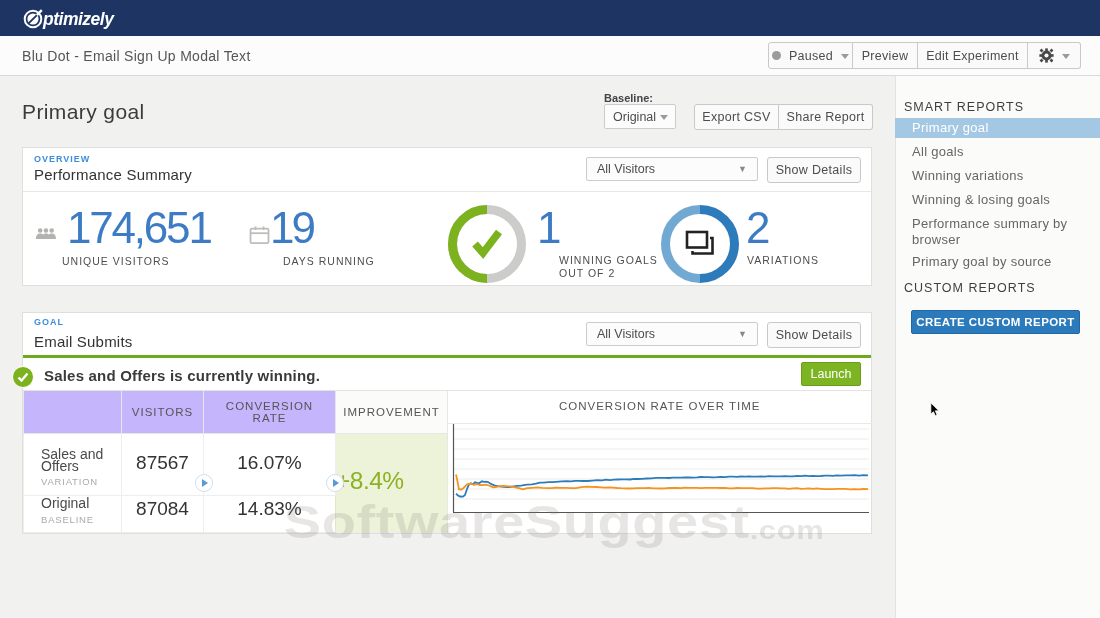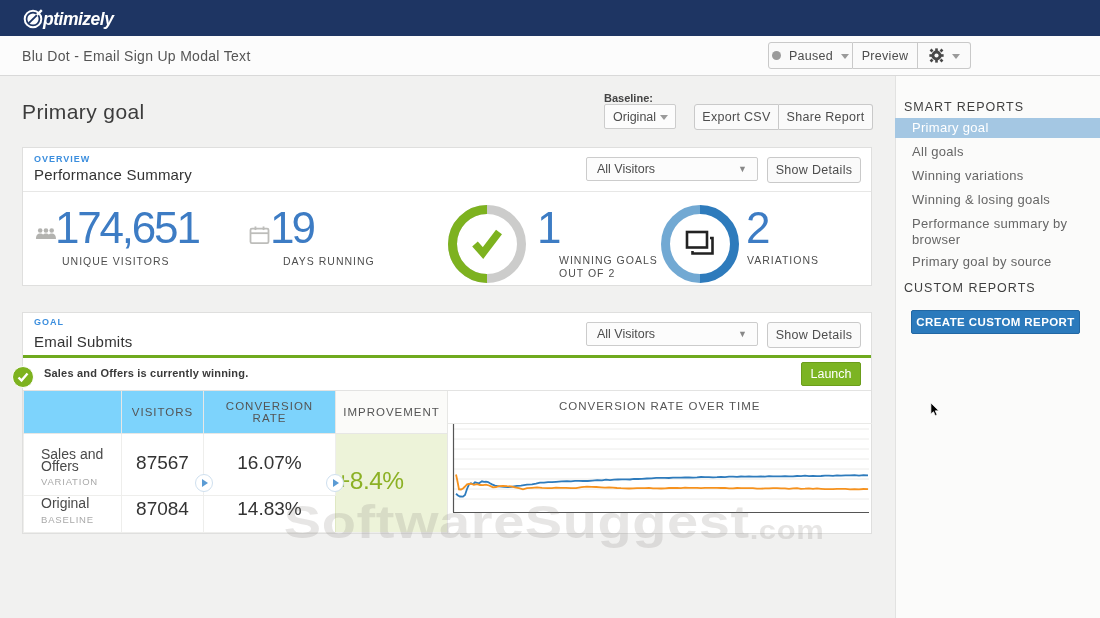--- a/index.html
+++ b/index.html
@@ -43,25 +43,25 @@
 .sel-visitors { position:absolute; left:563px; top:9px; width:172px; height:24px; padding:0 10px; }
 .showdetails { position:absolute; left:744px; top:9px; height:24px; width:94px; }
 
 
 .statnum { position:absolute; font-size:44px; line-height:45px; color:#3d7cc4; letter-spacing:-2.2px; }
 .statlabel { position:absolute; font-size:10.5px; color:#4e4e4e; letter-spacing:1px; }
 
 
 .greenline { position:absolute; left:0; top:42px; width:100%; height:3px; background:#6faa1e; }
 .winrow { position:absolute; left:0; top:45px; width:100%; height:33px; background:#fff; border-bottom:1px solid #e3e3e2; }
-.wintext { position:absolute; left:21px; top:9px; font-size:11px; font-weight:bold; color:#3a3a3a; letter-spacing:0.2px; }
+.wintext { position:absolute; left:21px; top:9px; font-size:15px; font-weight:bold; color:#3a3a3a; letter-spacing:0.2px; }
 .launch { position:absolute; right:10px; top:4px; width:60px; height:24px; background:#7cb423; border:1px solid #6b9d1b; border-radius:2px; color:#fff; font-size:12.5px; display:flex; align-items:center; justify-content:center; }
 
 table.goal { position:absolute; left:0; top:78px; width:848px; border-collapse:collapse; table-layout:fixed; }
-table.goal th { background:#7dd3fc; font-size:11.5px; font-weight:normal; color:#555; letter-spacing:1px; border:1px solid #e7e7e5; border-top:none; height:39px; text-align:center; }
+table.goal th { background:#c4b5fd; font-size:11.5px; font-weight:normal; color:#555; letter-spacing:1px; border:1px solid #e7e7e5; border-top:none; height:39px; text-align:center; }
 table.goal td { border:1px solid #eeeeec; font-size:13px; color:#444; vertical-align:middle; }
 table.goal td.lbl { padding-left:17px; font-size:14px; line-height:12.3px; color:#4a4a4a; } table.goal tr.r1 td { padding-bottom:3px; } table.goal tr.r2 td { padding-bottom:9px; } table.goal tr.r1 td.lbl { padding-top:8px; padding-bottom:0; } table.goal tr.r2 td.lbl { padding-bottom:4px; }
 table.goal td.num { font-size:19px; color:#333; text-align:center; font-weight:normal; }
 .sub { font-size:9.5px; color:#a9a9a9; letter-spacing:0.8px; margin-top:4px; }
 table.goal td.impr { background:#edf3d9; text-align:left; font-size:24.5px; letter-spacing:-0.5px; color:#8cb125; border-left:1px solid #dfe8c3; }
 
 .playbtn { position:absolute; width:18px; height:18px; border-radius:50%; background:#fff; border:1px solid #cfe0ef; display:flex; align-items:center; justify-content:center; box-shadow:0 0 0 1px rgba(255,255,255,0.1); }
 .playtri { width:0; height:0; border-top:4px solid transparent; border-bottom:4px solid transparent; border-left:6px solid #5b9bd4; margin-left:2px; }
 
 
@@ -87,20 +87,21 @@
       <text x="21" y="19" font-family="Liberation Sans, sans-serif" font-size="17.5" font-weight="bold" font-style="italic" fill="#fff" letter-spacing="-0.5">ptimizely</text>
     </svg>
   </div>
 </div>
 
 <div class="toolbar">
   <div class="crumb">Blu Dot - Email Sign Up Modal Text</div>
   <div class="btngroup" style="left:768px; top:6px;">
     <div class="btn first" style="width:85px; justify-content:center;"><span class="dot"></span>Paused<span class="caret gray"></span></div>
     <div class="btn" style="width:65px; justify-content:center;">Preview</div>
+    <div class="btn" style="width:110px; justify-content:center;">Edit Experiment</div>
     <div class="btn last" style="width:53px; justify-content:center; padding:0;">
         <svg width="15" height="15" viewBox="0 0 16 16">
           <g fill="#484848">
             <circle cx="8" cy="8" r="5.4"></circle>
             <rect x="6.6" y="0.4" width="2.8" height="3"></rect>
             <rect x="6.6" y="12.6" width="2.8" height="3"></rect>
             <rect x="0.4" y="6.6" width="3" height="2.8"></rect>
             <rect x="12.6" y="6.6" width="3" height="2.8"></rect>
             <rect x="6.6" y="-1" width="2.8" height="3" transform="rotate(45 8 8)"></rect>
             <rect x="6.6" y="14" width="2.8" height="3" transform="rotate(45 8 8)"></rect>
@@ -136,21 +137,21 @@
     <svg style="position:absolute; left:11px; top:35px;" width="23" height="15" viewBox="0 0 26 16">
       <g fill="#b3b3b0">
         <circle cx="7" cy="3.4" r="2.6"></circle>
           <path d="M2.2 13 C2.2 8.8 4.2 7 7 7 C9.8 7 11.8 8.8 11.8 13 Z"></path>
         <circle cx="13.5" cy="3.4" r="2.6"></circle>
           <path d="M8.7 13 C8.7 8.8 10.7 7 13.5 7 C16.3 7 18.3 8.8 18.3 13 Z"></path>
         <circle cx="20" cy="3.4" r="2.6"></circle>
           <path d="M15.2 13 C15.2 8.8 17.2 7 20 7 C22.8 7 24.8 8.8 24.8 13 Z"></path>
       </g>
     </svg>
-    <div class="statnum" style="left:32px; top:13px;">174,651</div>
+    <div class="statnum" style="left:44px; top:13px;">174,651</div>
     <div class="statlabel" style="left:39px; top:63px;">UNIQUE VISITORS</div>
 
     <svg style="position:absolute; left:226px; top:34px;" width="21" height="18" viewBox="0 0 22 20">
       <rect x="1" y="3" width="20" height="16" rx="1.5" fill="none" stroke="#bdbdba" stroke-width="2"></rect>
       <line x1="1" y1="8" x2="21" y2="8" stroke="#bdbdba" stroke-width="2"></line>
       <line x1="6.5" y1="0.5" x2="6.5" y2="4.5" stroke="#bdbdba" stroke-width="2"></line>
       <line x1="15.5" y1="0.5" x2="15.5" y2="4.5" stroke="#bdbdba" stroke-width="2"></line>
     </svg>
     <div class="statnum" style="left:247px; top:13px; letter-spacing:-3px;">19</div>
     <div class="statlabel" style="left:252px; top:63px;margin-left:8px;">DAYS RUNNING</div>

